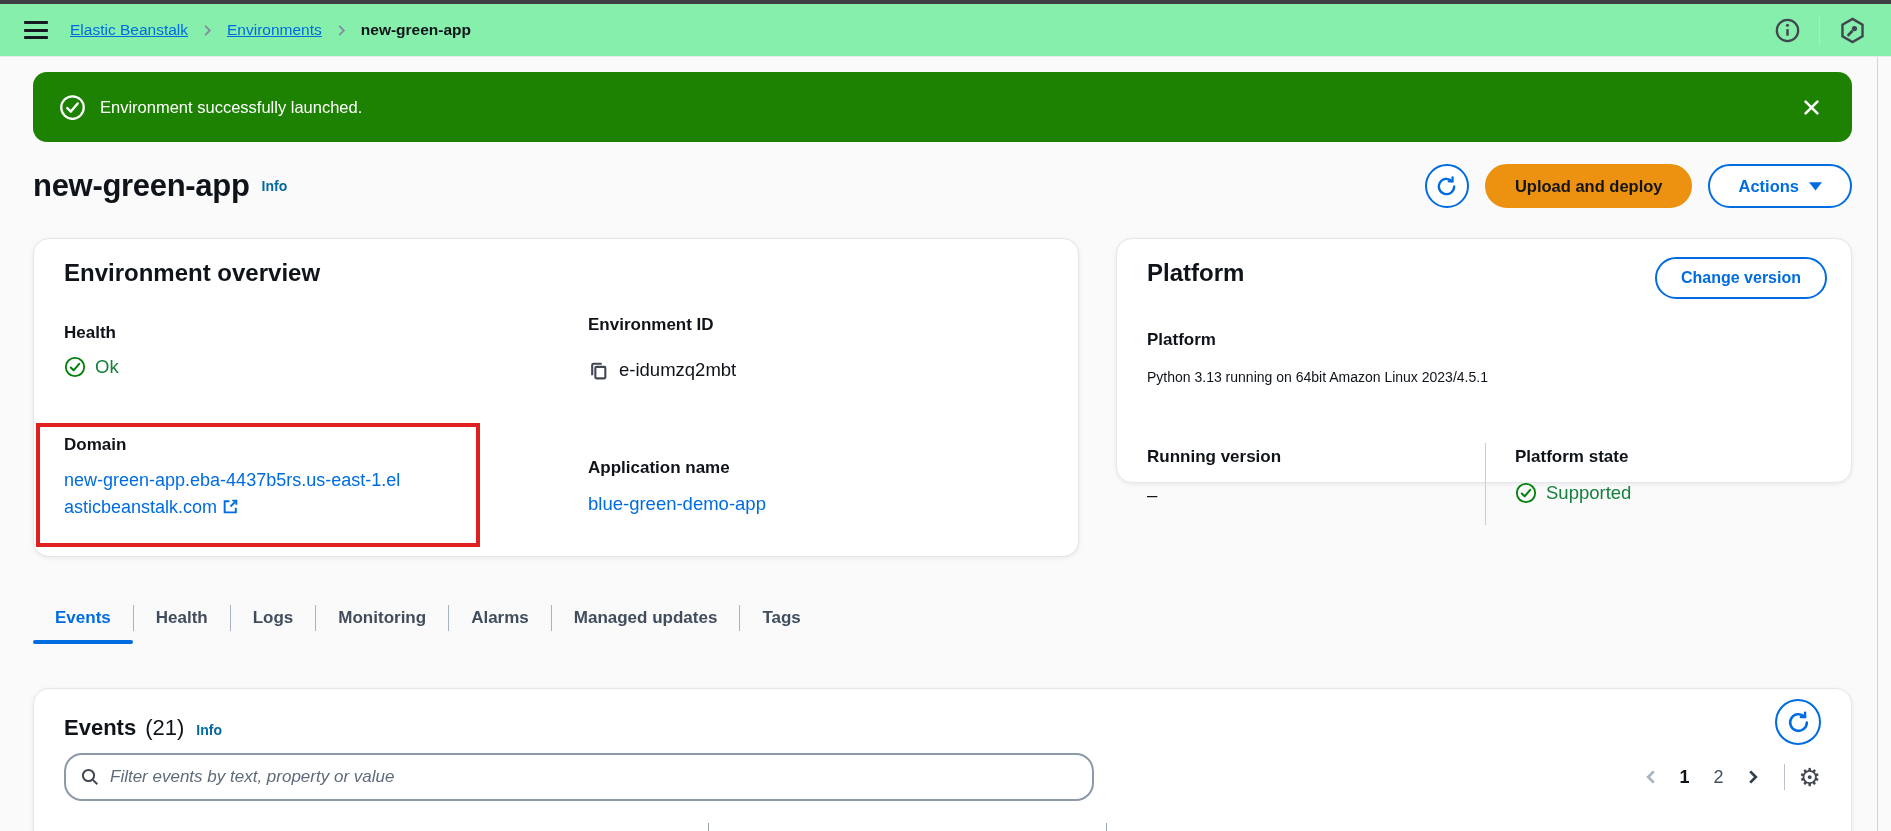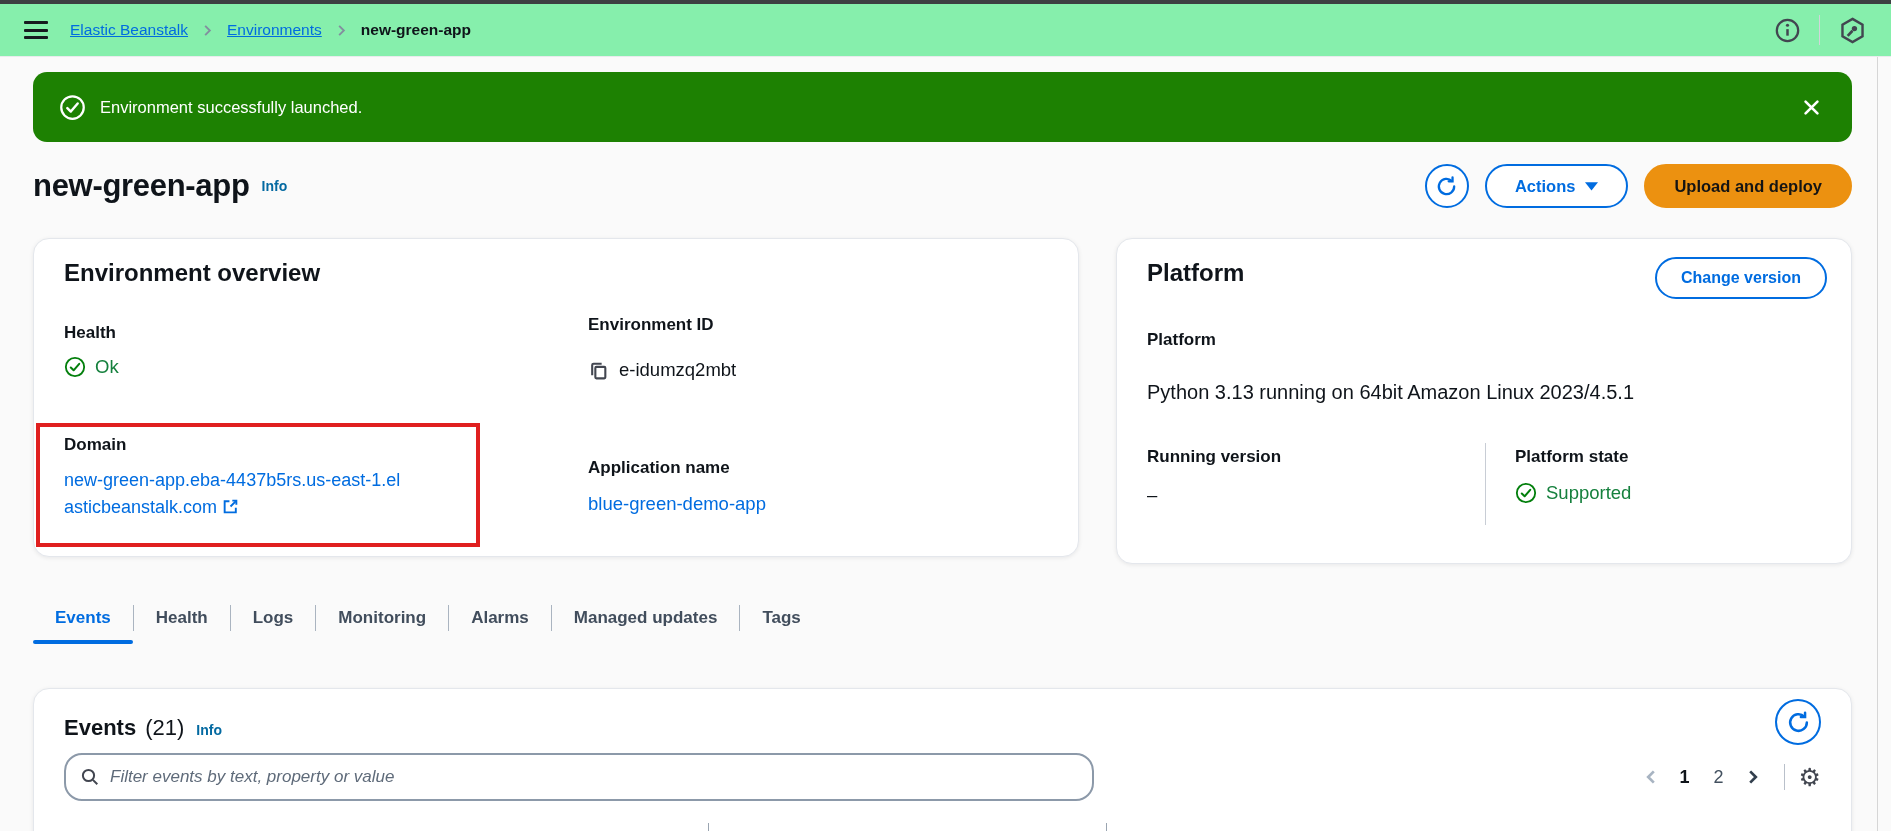--- a/index.html
+++ b/index.html
@@ -32,21 +32,21 @@
   .icon-circle-btn { width:44px; height:44px; border-radius:50%; border:2px solid #006ce0; background:#fff;
                      display:flex; align-items:center; justify-content:center; cursor:pointer; color:#006ce0; }
   .pill-btn { height:44px; border-radius:22px; border:2px solid #006ce0; background:#fff; color:#006ce0;
               font-size:16.5px; font-weight:700; padding:0 28px; display:flex; align-items:center; gap:10px;
               cursor:pointer; font-family:"Liberation Sans",sans-serif; }
   .pill-btn.primary { background:#ec9110; border-color:#ec9110; color:#141414; }
 
   .card { position:absolute; background:#ffffff; border:1px solid #e4e7ec; border-radius:16px;
           box-shadow:0 1px 4px rgba(0,7,22,0.08); }
   .card-overview { left:33px; top:238px; width:1046px; height:319px; }
-  .card-platform { left:1116px; top:238px; width:736px; height:326px; }
+  .card-platform { left:1116px; top:238px; width:736px; height:245px; }
   .card-title { position:absolute; left:30px; top:20px; font-size:24px; font-weight:800; color:#0f141a; }
   .field-label { font-size:17px; font-weight:700; color:#0f141a; }
   .field-value { font-size:18.5px; color:#0f141a; }
   .green-value { display:flex; align-items:center; gap:9px; color:#15803d; font-size:18.5px; }
   .blue-link { color:#006ce0; cursor:pointer; }
 
   .abs { position:absolute; }
   .red-annotation { position:absolute; left:2px; top:184px; width:444px; height:124px;
                     border:4px solid #e01f1f; pointer-events:none; }
   .domain-link { font-size:18px; line-height:1.5; max-width:345px; word-break:break-all; }
@@ -151,28 +151,28 @@
 <div class="header-row">
   <h1 class="page-title">new-green-app</h1>
   <span class="info-link">Info</span>
   <div class="header-actions">
     <button class="icon-circle-btn">
       <svg width="23" height="23" viewBox="0 0 24 24" fill="none" stroke="currentColor" stroke-width="2.4" stroke-linecap="round">
           <path d="M20 12a8 8 0 1 1-2.4-5.7"></path>
           <path d="M18.3 2.6v4h-4"></path>
         </svg>
     </button>
+    <button class="pill-btn primary">
+      <span>Upload and deploy</span>
+    </button>
     <button class="pill-btn">
       <span>Actions</span>
       <svg width="13" height="9" viewBox="0 0 12 8">
           <path d="M0 0h12L6 7.6z" fill="#006ce0"></path>
         </svg>
-    </button>
-    <button class="pill-btn primary">
-      <span>Upload and deploy</span>
     </button>
   </div>
 </div>
 
 <div class="card card-overview">
   <div class="card-title">Environment overview</div>
 
   <div class="abs field-label" style="left:30px; top:84px;">Health</div>
   <div class="abs green-value" style="left:30px; top:117px;">
     <svg width="22" height="22" viewBox="0 0 24 24">
@@ -204,21 +204,21 @@
 
   <div class="abs field-label" style="left:554px; top:219px;">Application name</div>
   <div class="abs field-value blue-link" style="left:554px; top:254px;">blue-green-demo-app</div>
 </div>
 
 <div class="card card-platform">
   <div class="card-title">Platform</div>
   <button class="cv-btn">Change version</button>
 
   <div class="abs field-label" style="left:30px; top:91px;">Platform</div>
-  <div class="abs field-value" style="left:30px; top:142px; font-size:20px;">Python 3.13 running on 64bit Amazon Linux 2023/4.5.1</div>
+  <div class="abs field-value" style="left:30px; top:130px; font-size:14px;">Python 3.13 running on 64bit Amazon Linux 2023/4.5.1</div>
 
   <div class="plat-divider"></div>
 
   <div class="abs field-label" style="left:30px; top:208px;">Running version</div>
   <div class="abs field-value" style="left:30px; top:245px;">–</div>
 
   <div class="abs field-label" style="left:398px; top:208px;">Platform state</div>
   <div class="abs green-value" style="left:398px; top:243px;">
     <svg width="22" height="22" viewBox="0 0 24 24">
         <circle cx="12" cy="12" r="10" fill="none" stroke="#037f0c" stroke-width="2"></circle>

